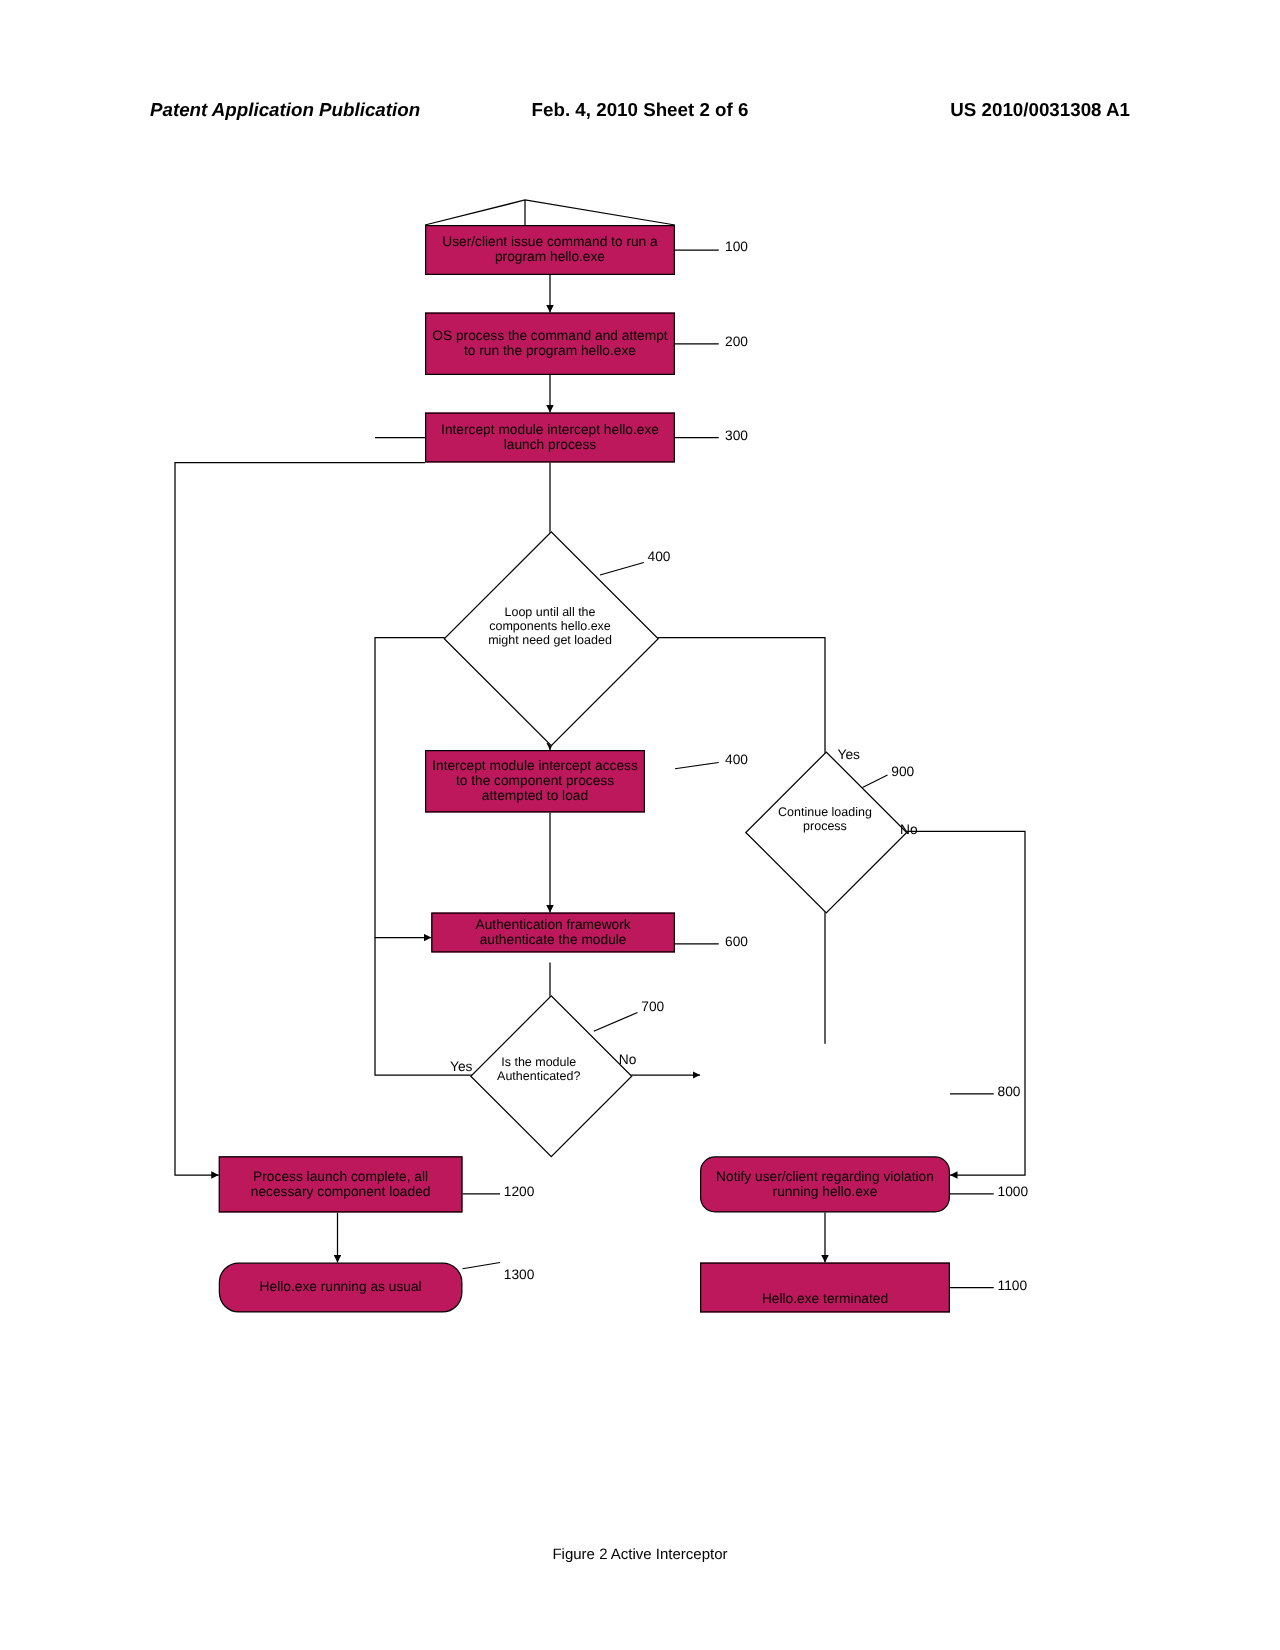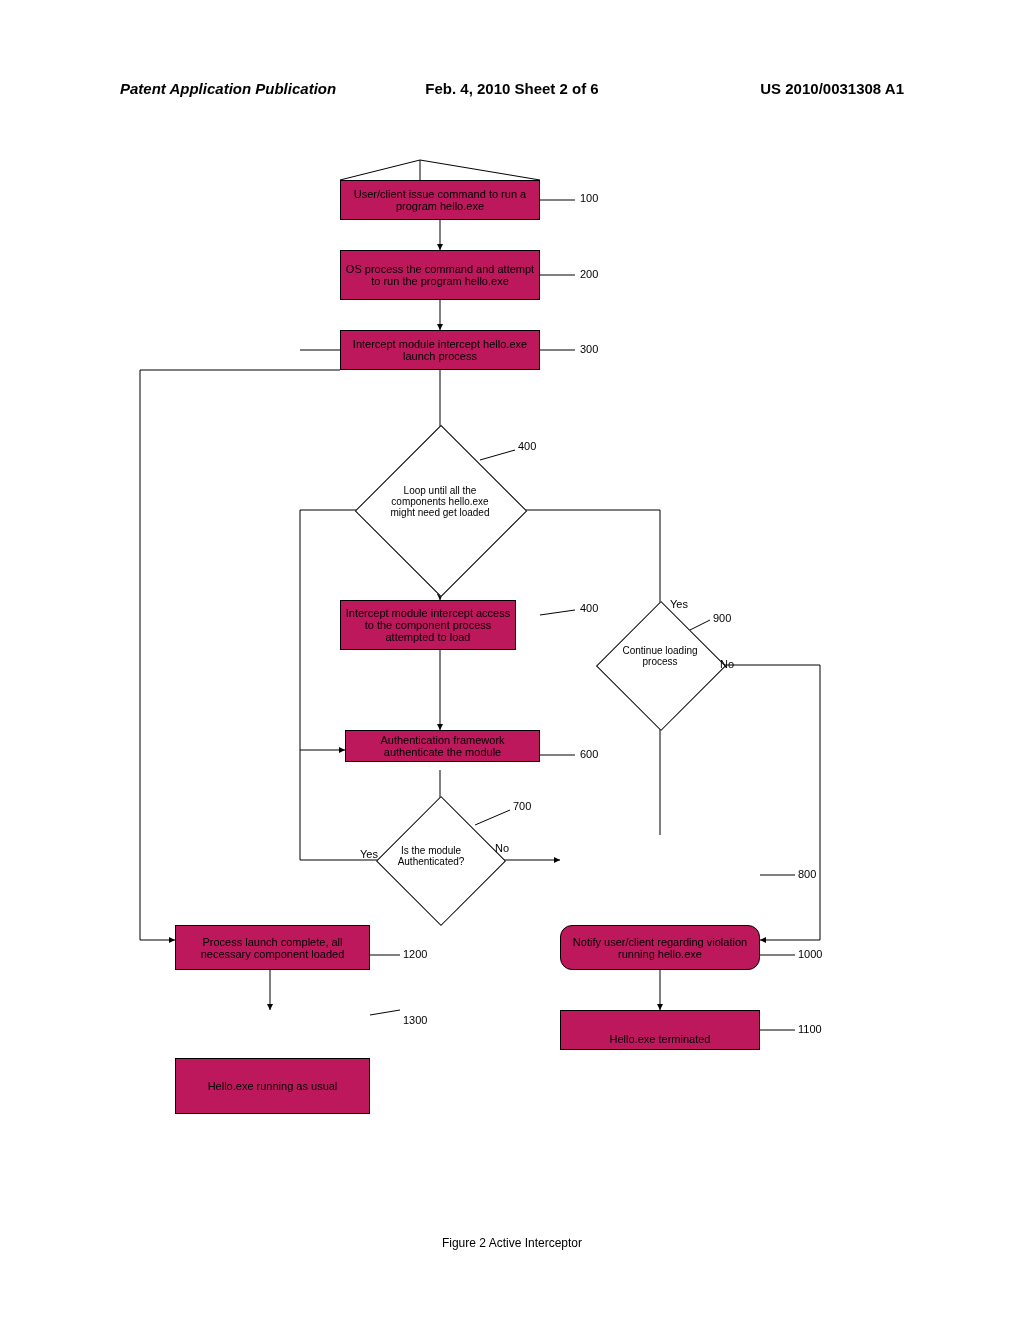--- a/index.html
+++ b/index.html
@@ -197,20 +197,20 @@
   <div class="box" style="left:440px; top:870px; width:200px; height:40px;align-items:flex-end;">
     <span>Hello.exe terminated</span>
   </div>
   <div class="label" style="left:678px; top:883px;">1100</div>
 
   <div class="box" style="left:55px; top:785px; width:195px; height:45px;">
     <span>Process launch complete, all necessary component loaded</span>
   </div>
   <div class="label" style="left:283px; top:808px;">1200</div>
 
-  <div class="box" style="left:55px; top:918px; width:195px; height:56px;">
+  <div class="box" style="left:55px; top:870px; width:195px; height:40px;border-radius:16px;">
     <span>Hello.exe running as usual</span>
   </div>
   <div class="label" style="left:283px; top:862px;margin-top:12px;">1300</div>
 
 </div>
 
 <div class="caption">Figure 2 Active Interceptor</div>
 
 </body></html>

